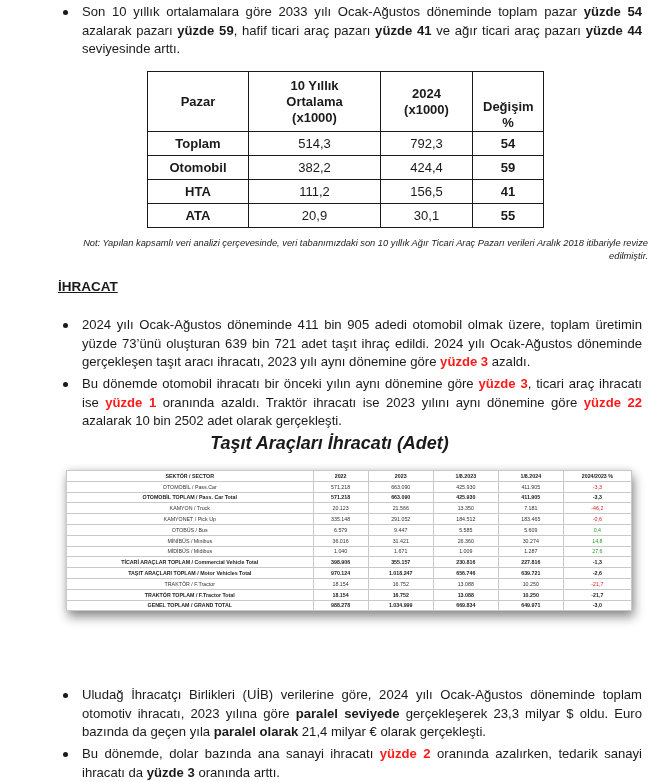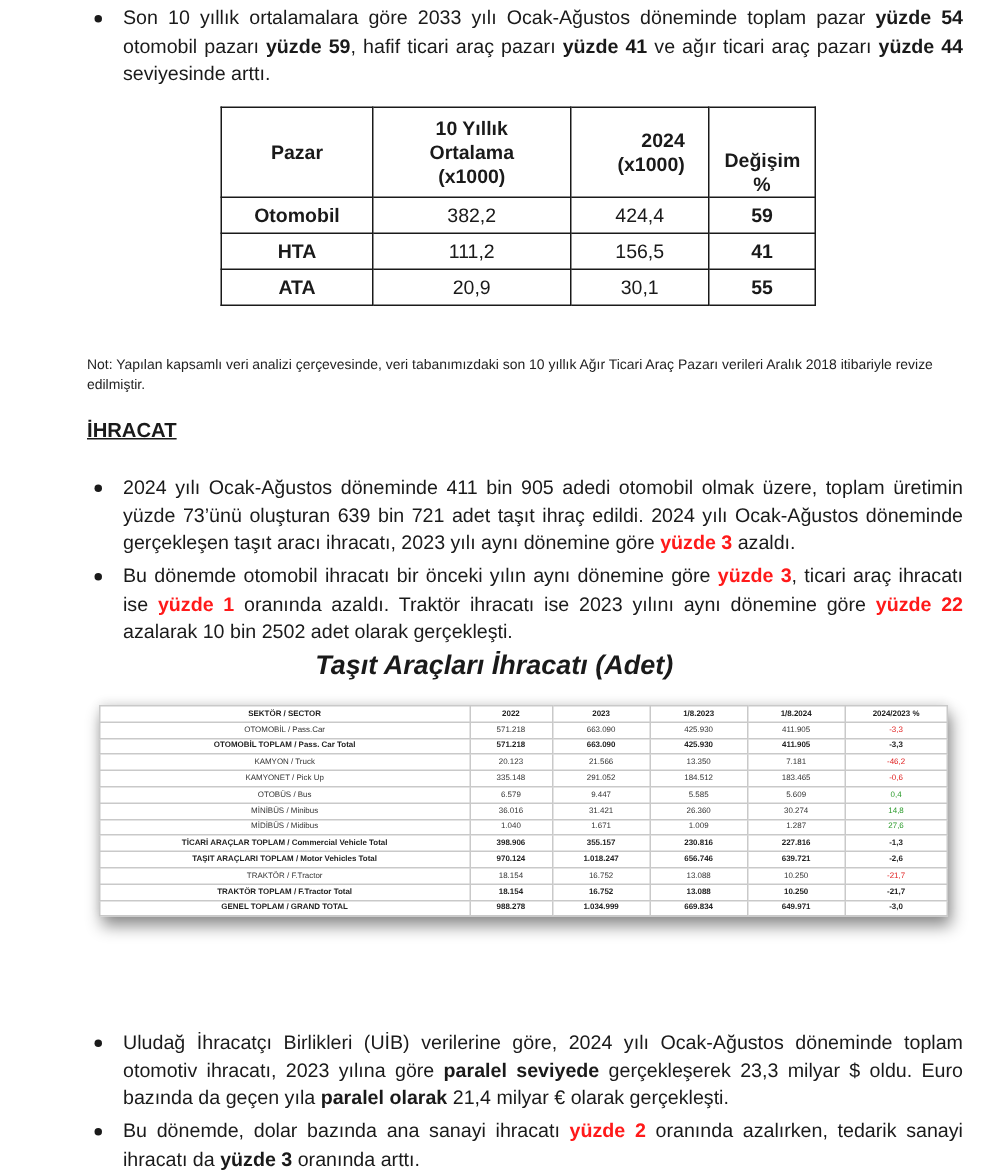--- a/index.html
+++ b/index.html
@@ -28,21 +28,21 @@
   .market-table th, .market-table td {
     border: 1px solid #1a1a1a; text-align: center; padding: 0;
   }
   .market-table th { font-weight: bold; height: 57px; line-height: 16px; }
   .market-table td { height: 23px; }
   .market-table td.lbl, .market-table td.chg { font-weight: bold; }
   .c1 { width: 100px; } .c2 { width: 131px; } .c3 { width: 91px; } .c4 { width: 70px; }
 
   .note {
     position: absolute; left: 58px; top: 237px; width: 590px;
-    font-size: 9.3px; line-height: 13px; color: #222;
+    font-size: 9.3px; line-height: 13px; font-style: italic; color: #222; text-align: right;
   }
   .section-title {
     position: absolute; left: 58px; top: 279px;
     font-size: 13.5px; font-weight: bold; text-decoration: underline;
   }
   .table-caption {
     position: absolute; left: 0; width: 659px; top: 433px; text-align: center;
     font-size: 18px; font-weight: bold; font-style: italic;
   }
 
@@ -66,34 +66,40 @@
   .export-table td.pos { color: #2a9a2a; }
   .ec0 { width: 248px; } .ec1 { width: 55px; } .ec2 { width: 65px; }
   .ec3 { width: 65px; } .ec4 { width: 65px; } .ec5 { width: 68px; }
 </style>
 </head>
 <body>
 
 <div class="para" style="top:3px;">
   <div class="bullet-row">
     <span class="bullet-dot"></span>
-    <span>Son 10 yıllık ortalamalara göre 2033 yılı Ocak-Ağustos döneminde toplam pazar </span><span class="b">yüzde 54</span><span> otomobil pazarı </span><span class="b">yüzde 59</span><span>, hafif ticari araç pazarı </span><span class="b">yüzde 41</span><span> ve ağır ticari araç pazarı </span><span class="b">yüzde 44</span><span> seviyesinde arttı.</span>
+    <span>Son 10 yıllık ortalamalara göre 2033 yılı Ocak-Ağustos döneminde toplam pazar </span><span class="b">yüzde 54</span><span> azalarak pazarı </span><span class="b">yüzde 59</span><span>, hafif ticari araç pazarı </span><span class="b">yüzde 41</span><span> ve ağır ticari araç pazarı </span><span class="b">yüzde 44</span><span> seviyesinde arttı.</span>
   </div>
 </div>
 
 <table class="market-table">
   <thead>
     <tr>
       <th class="c1">Pazar</th>
       <th class="c2"><span style="display:inline-block;width:90px;">10 Yıllık Ortalama (x1000)</span></th>
-      <th class="c3"><span style="display:inline-block;width:60px;text-align:right;">2024 (x1000)</span></th>
+      <th class="c3"><span style="display:inline-block;width:60px;">2024 (x1000)</span></th>
       <th class="c4"><span style="display:inline-block;width:50px;margin-top:27px;">Değişim %</span></th>
     </tr>
   </thead>
   <tbody>
+    <tr>
+      <td class="lbl">Toplam</td>
+      <td>514,3</td>
+      <td>792,3</td>
+      <td class="chg">54</td>
+    </tr>
     <tr>
       <td class="lbl">Otomobil</td>
       <td>382,2</td>
       <td>424,4</td>
       <td class="chg">59</td>
     </tr>
     <tr>
       <td class="lbl">HTA</td>
       <td>111,2</td>
       <td>156,5</td>

